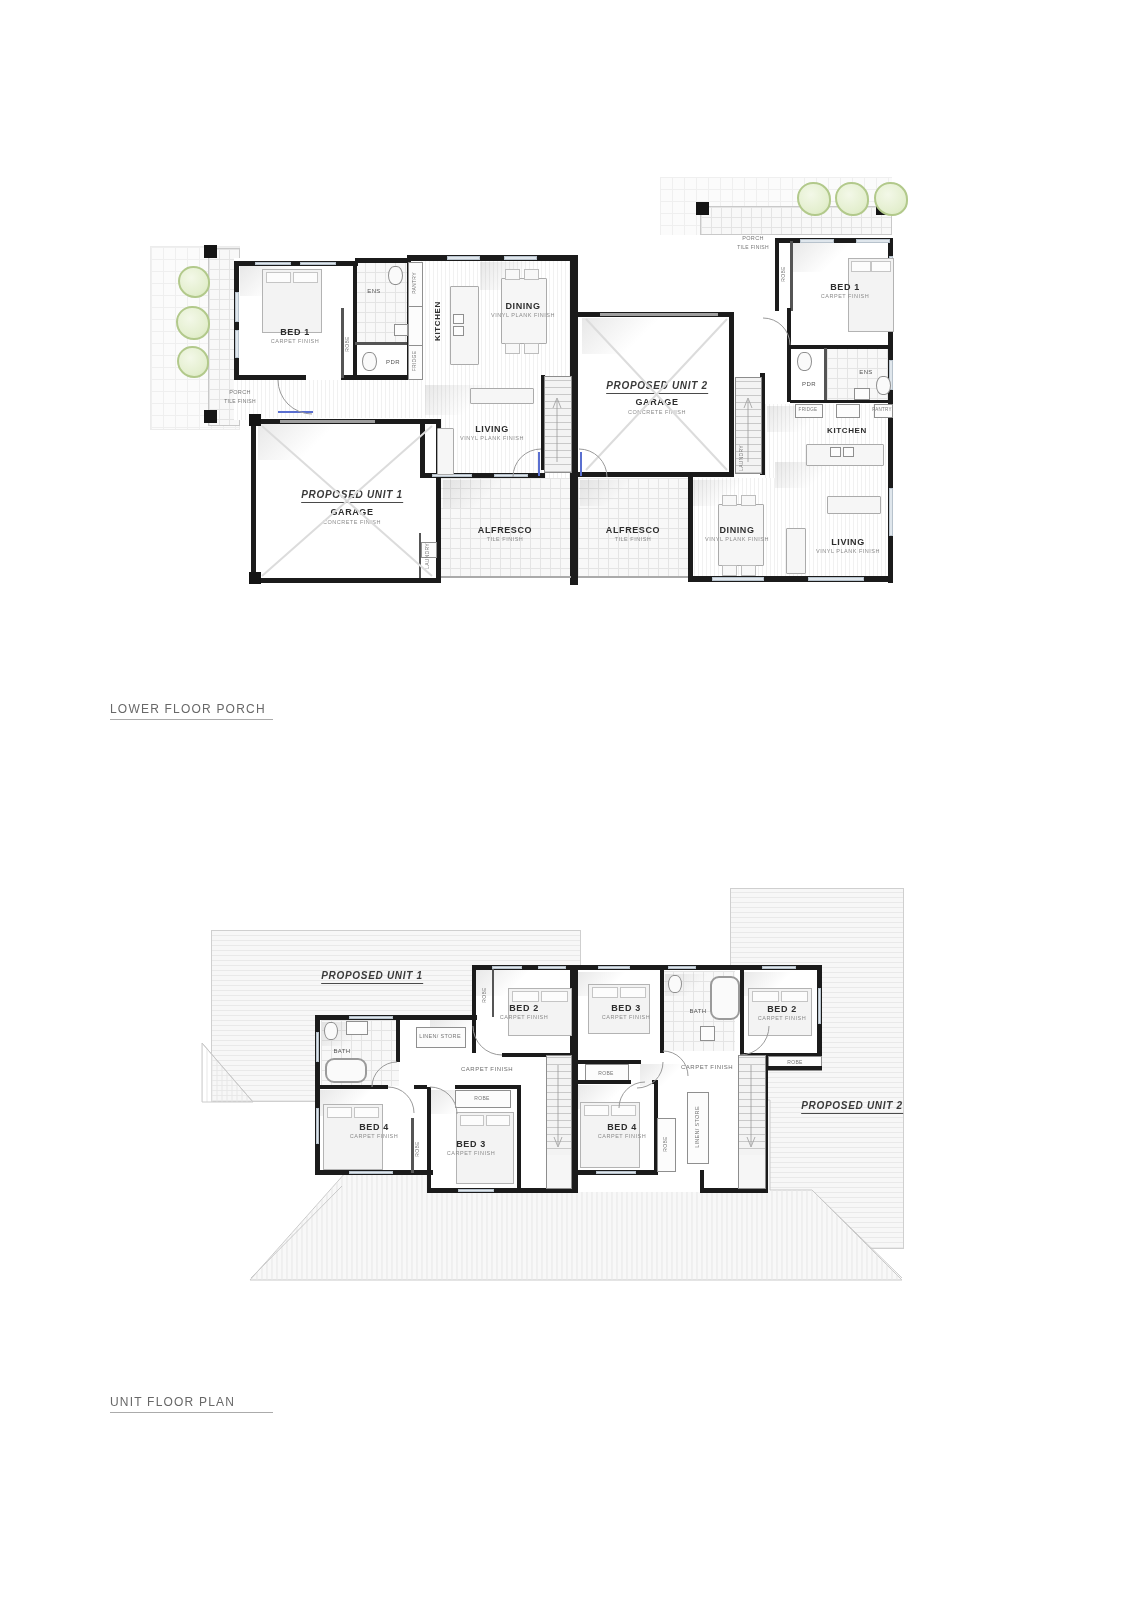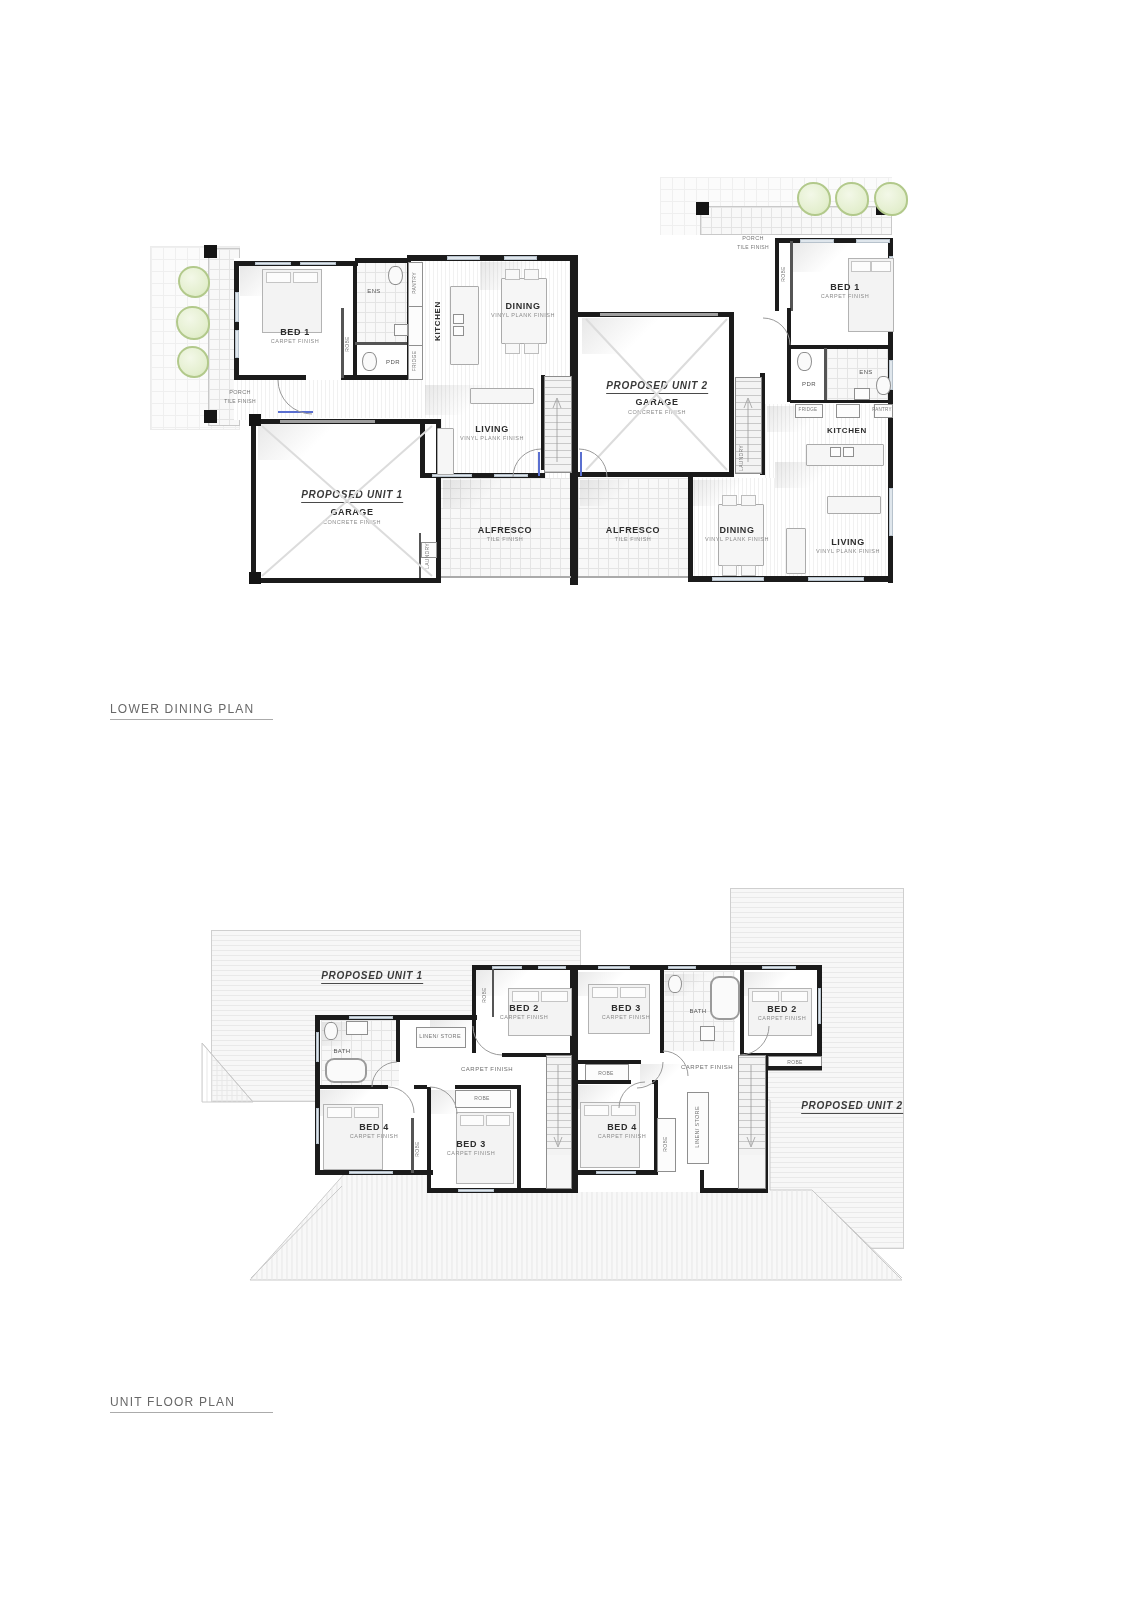--- a/index.html
+++ b/index.html
@@ -236,21 +236,21 @@
     <div class="a fin cen" style="left:657px;top:409px">CONCRETE FINISH</div>
     <div class="a xs vlab" style="left:741px;top:458px">LAUNDRY</div>
     <div class="a lbl cen" style="left:633px;top:525px">ALFRESCO</div>
     <div class="a fin cen" style="left:633px;top:536px">TILE FINISH</div>
     <div class="a lbl cen" style="left:737px;top:525px">DINING</div>
     <div class="a fin cen" style="left:737px;top:536px">VINYL PLANK FINISH</div>
     <div class="a lbl cen" style="left:848px;top:537px">LIVING</div>
     <div class="a fin cen" style="left:848px;top:548px">VINYL PLANK FINISH</div>
   </section>
 
-  <div class="a title" style="left:110px;top:702px">LOWER DINING PLAN</div>
+  <div class="a title" style="left:110px;top:702px">LOWER FLOOR PORCH</div>
   <div class="a rule" style="left:110px;top:719px;width:163px;height:1px"></div>
 
   <section class="a" style="left:0;top:780px;width:1142px;height:700px;left:0;top:0;width:0;height:0"></section>
 
   <div class="a hatchH" style="left:211px;top:930px;width:368px;height:170px"></div>
   <div class="a hatchH" style="left:730px;top:888px;width:172px;height:359px"></div>
 
   <svg class="a" style="left:0;top:0" width="1142" height="1612">
     <defs>
       <pattern id="vh" width="5" height="5" patternUnits="userSpaceOnUse">

